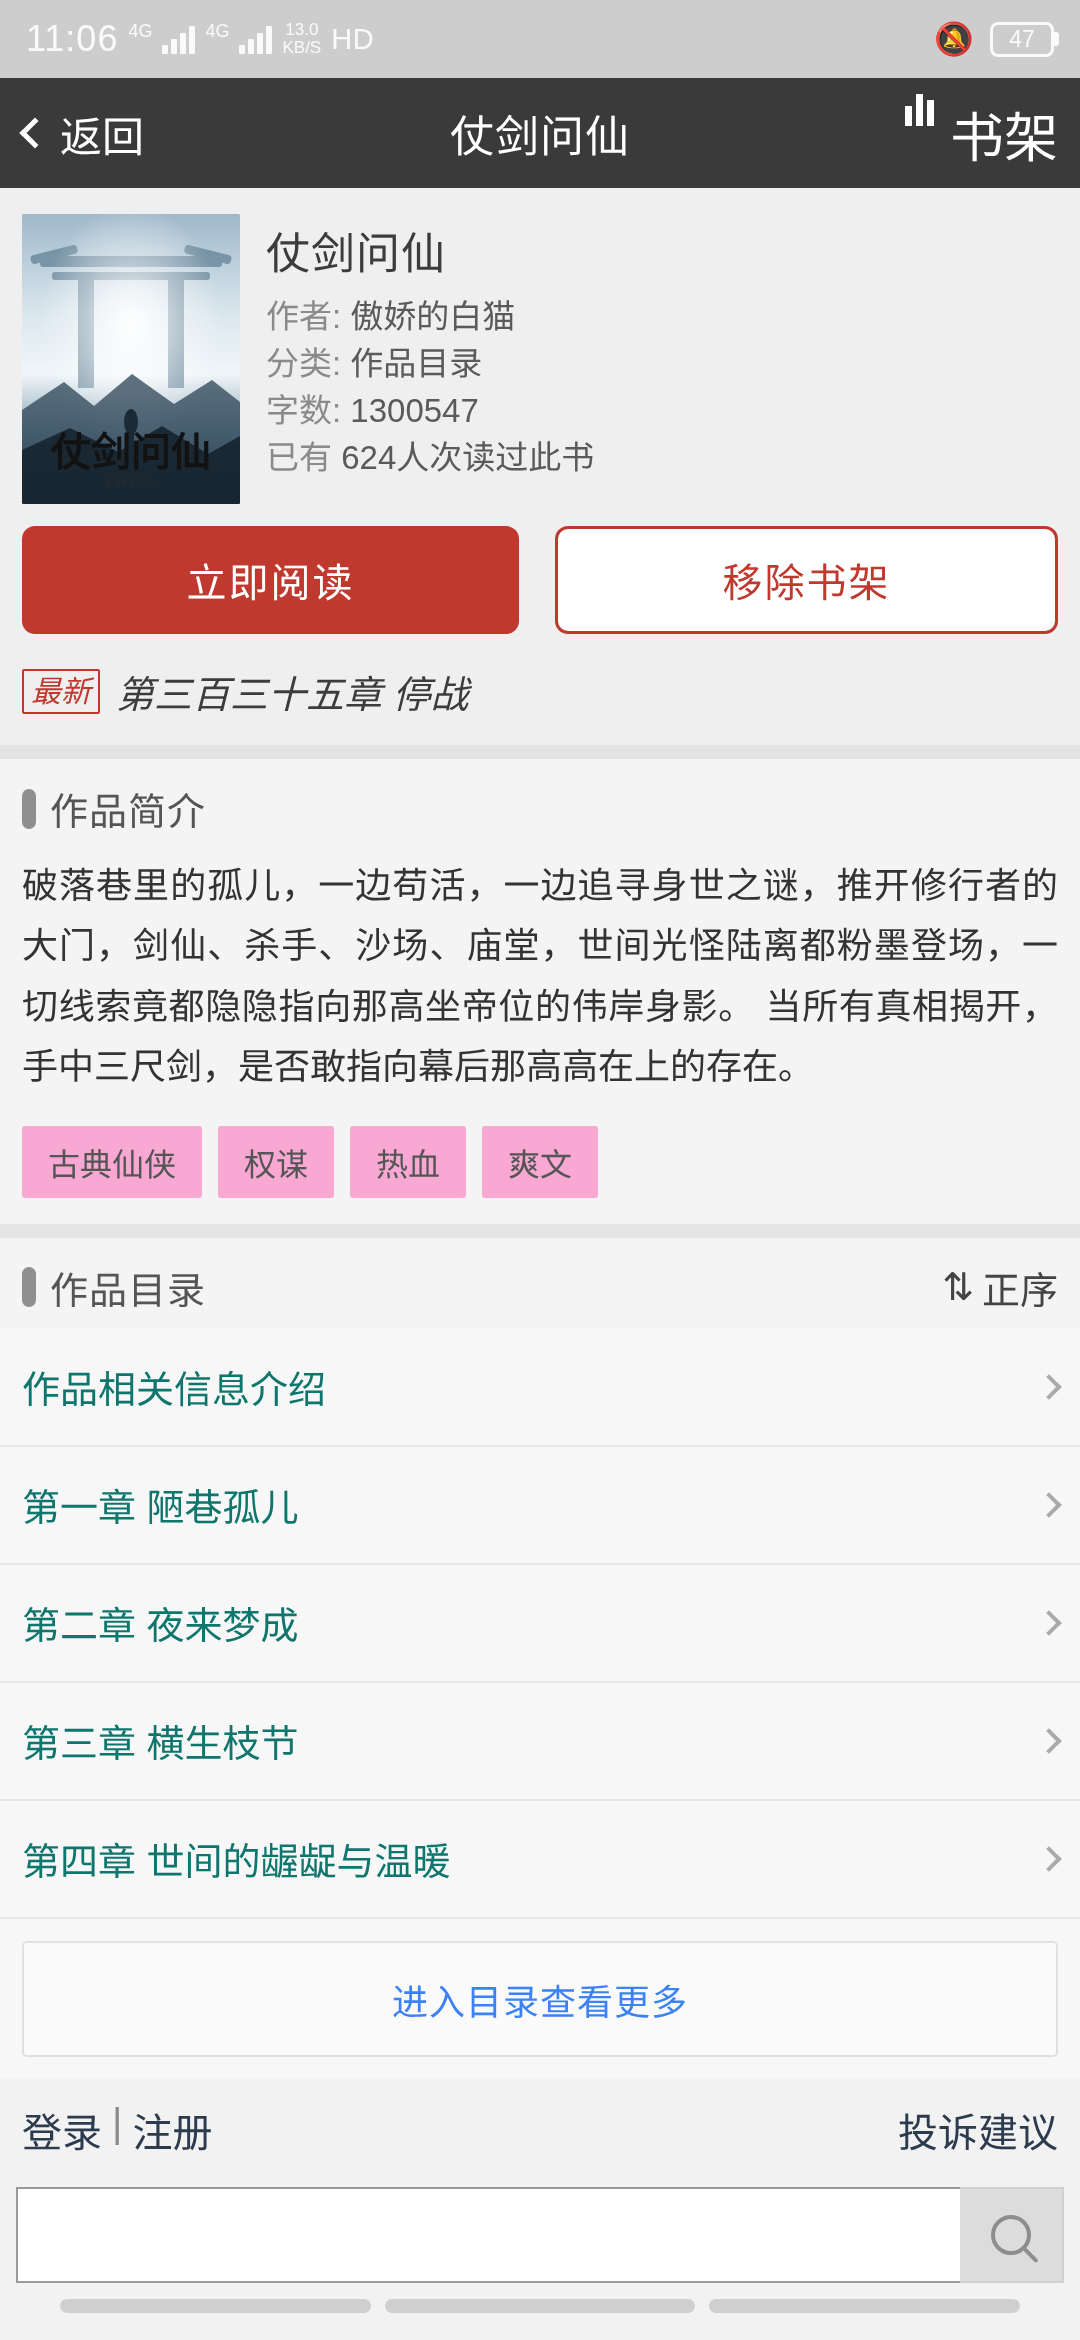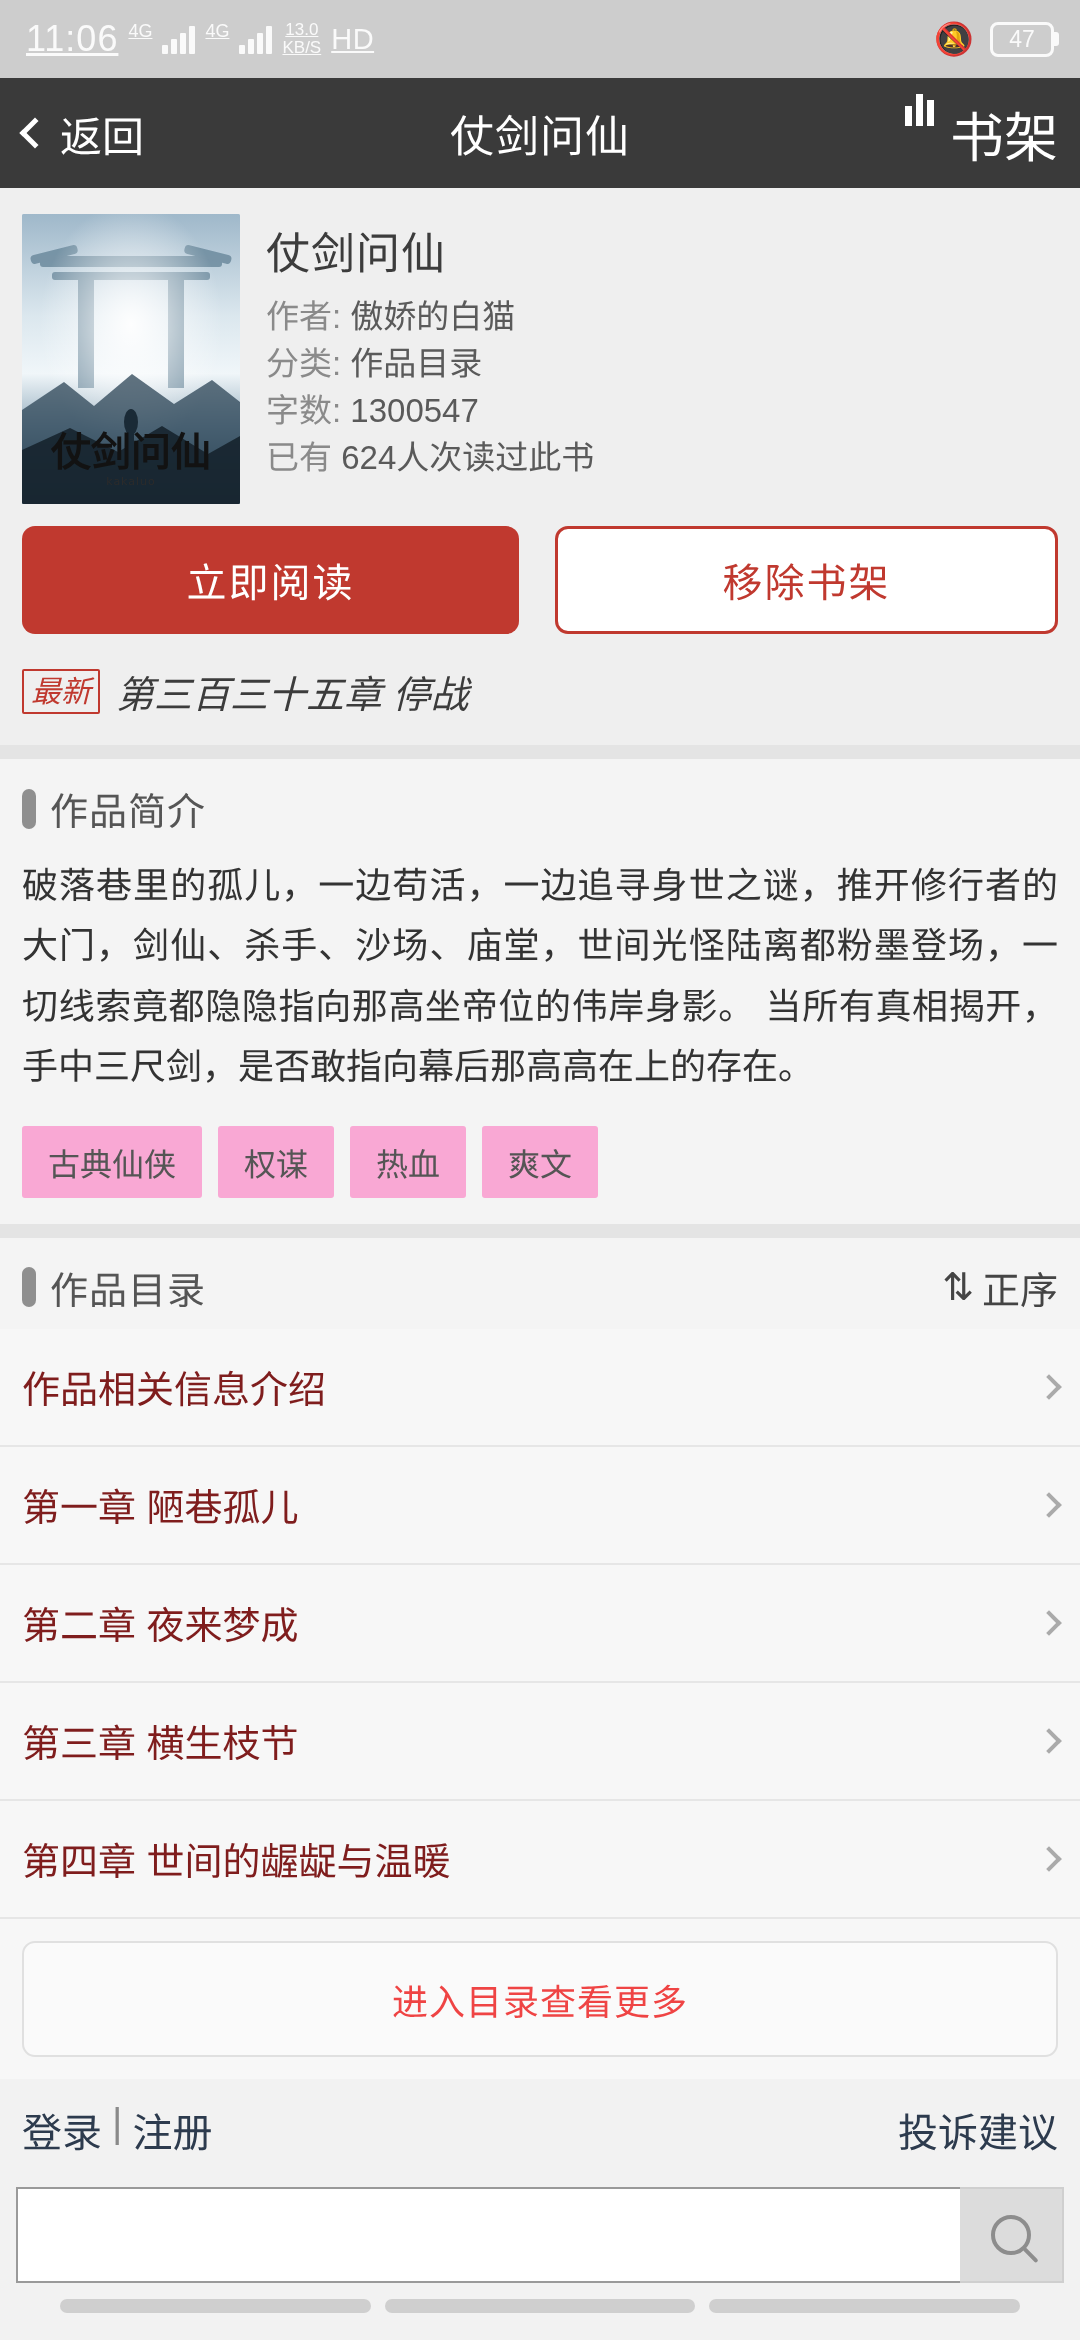--- a/index.html
+++ b/index.html
@@ -10,21 +10,21 @@
     overflow:hidden;
   }
   .phone { width:1080px; height:2340px; position:relative; background:#f2f2f2; display:flex; flex-direction:column; }
 
   
   .statusbar {
     height:78px; background:#cdcdcd; color:#fafafa;
     display:flex; align-items:center; padding:0 26px;
     font-size:34px; flex:0 0 auto;
   }
-  .sb-left { display:flex; align-items:center; gap:10px;text-decoration:underline; }
+  .sb-left { display:flex; align-items:center; gap:10px; }
   .sb-time { font-size:36px; letter-spacing:1px; }
   .sb-sig { display:flex; align-items:flex-end; gap:3px; height:30px; }
   .sb-sig i { display:block; width:6px; background:#fafafa; border-radius:1px; }
   .sb-sig i:nth-child(1){height:9px;} .sb-sig i:nth-child(2){height:15px;}
   .sb-sig i:nth-child(3){height:21px;} .sb-sig i:nth-child(4){height:28px;}
   .sb-4g { font-size:18px; line-height:1; position:relative; top:-8px; }
   .sb-net { font-size:17px; line-height:1.05; text-align:center; }
   .sb-hd { font-size:29px; letter-spacing:0.5px; }
   .sb-right { margin-left:auto; display:flex; align-items:center; gap:16px; }
   .sb-mute { font-size:32px; position:relative; }
@@ -91,30 +91,30 @@
 
   .desc { font-size:36px; color:#333; line-height:1.68; padding:6px 22px 10px 22px; text-align:justify; }
 
   .tags { display:flex; gap:16px; padding:18px 22px 26px 22px; flex-wrap:wrap; }
   .tag { background:#f9a8d4; color:#555; font-size:32px; padding:13px 26px; border-radius:3px; }
 
   
   .chapters { background:#f7f7f7; flex:0 0 auto; }
   .chap {
     display:flex; align-items:center; padding:0 22px; height:118px;
-    border-bottom:2px solid #e6e6e6; font-size:38px; color:#7f1d1d;
+    border-bottom:2px solid #e6e6e6; font-size:38px; color:#0f766e;
   }
   .chap .chev { margin-left:auto; width:18px; height:18px;
     border-right:4px solid #aaa; border-top:4px solid #aaa; transform:rotate(45deg); }
 
   .more-wrap { padding:22px; background:#f7f7f7; flex:0 0 auto; }
   .more-btn {
-    border:2px solid #e0e0e0; background:#fafafa; border-radius:13px;
+    border:2px solid #e0e0e0; background:#fafafa; border-radius:5px;
     height:116px; display:flex; align-items:center; justify-content:center;
-    font-size:36px; color:#ef4444; letter-spacing:1px;
+    font-size:36px; color:#3b82f6; letter-spacing:1px;
   }
 
   
   .footer {
     display:flex; align-items:flex-start; padding:22px 22px 14px 22px;
     background:#f2f2f2; font-size:40px; color:#2d3b4e; flex:0 0 auto;
   }
   .footer .right { margin-left:auto; }
   .footer .sep { color:#8a8a8a; margin:0 10px; }
 

